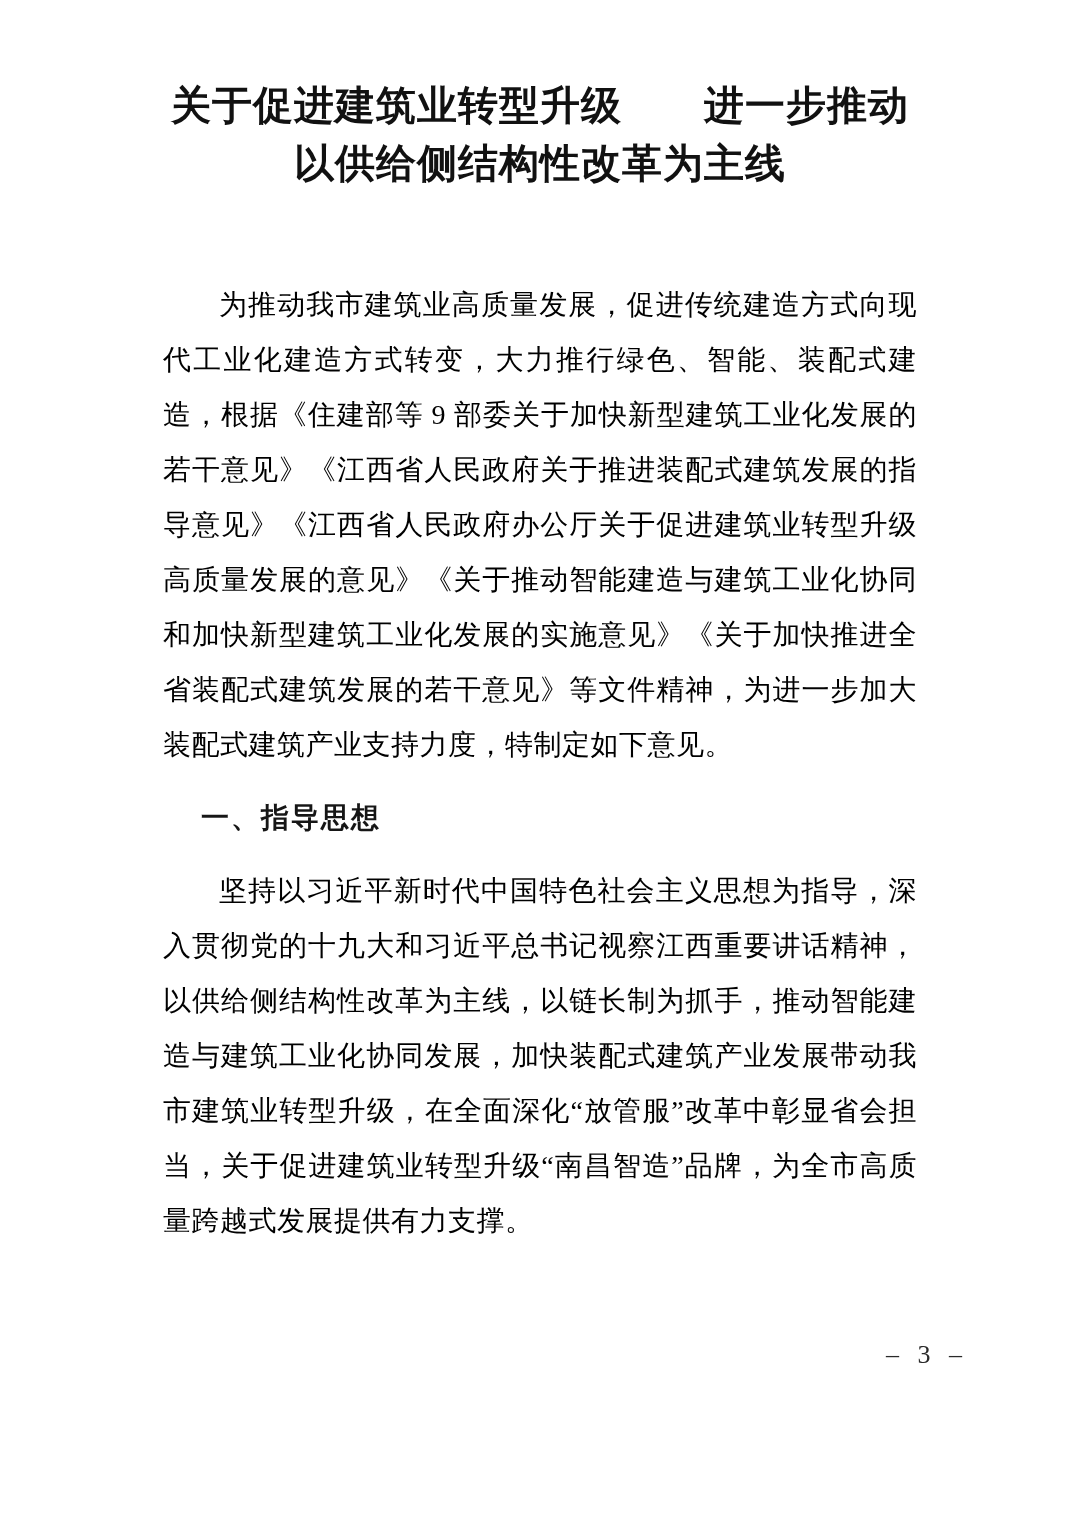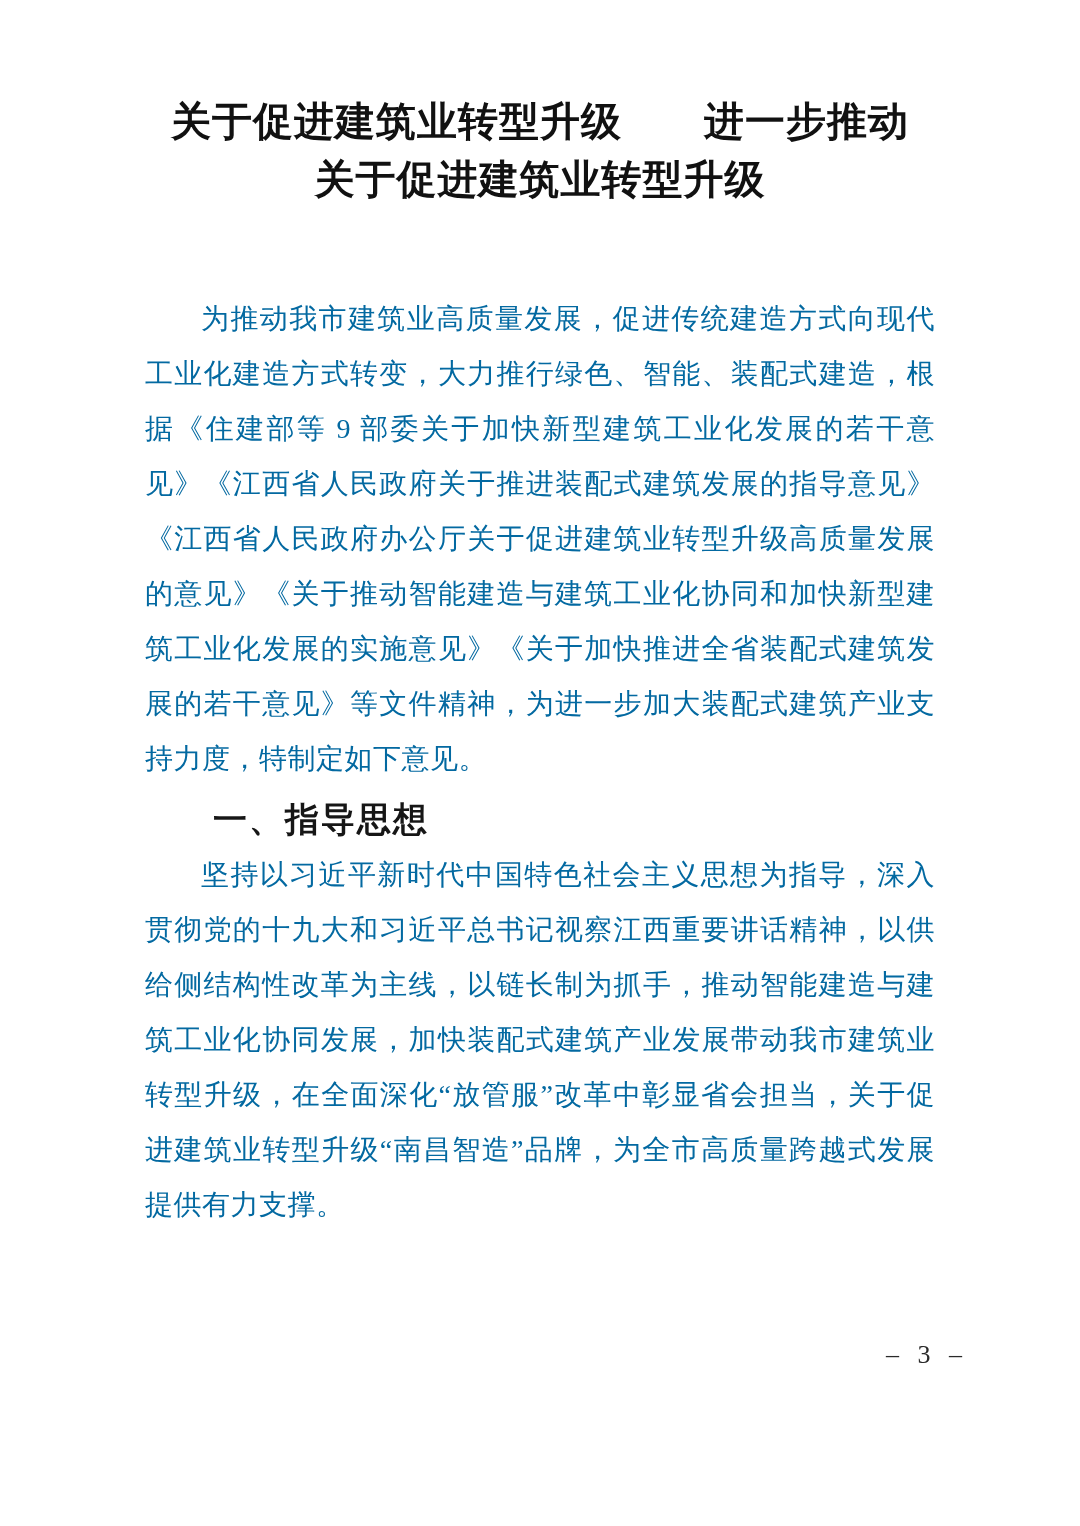--- a/index.html
+++ b/index.html
@@ -11,52 +11,52 @@
     position: relative;
     width: 1080px;
     height: 1526px;
     margin: 0 auto;
     background: #ffffff;
     color: #1d1d1d;
     overflow: hidden;
     font-family: "Liberation Serif", "DejaVu Serif", serif;
   }
   .doc-title {
-    margin: 16px;
+    margin: 0;
     padding-top: 77px;
     text-align: center;
     font-family: "Liberation Serif", "DejaVu Serif", serif;
     font-weight: bold;
     font-size: 40px;
     line-height: 58px;
     color: #111111;
     letter-spacing: 1px;
   }
   .doc-title .title-line {
     display: block;
   }
   .content {
     width: 790px;
     margin: 0 auto;
     padding-top: 66px;
   }
   .para {
-    margin: 0;
+    margin: 18px;
     font-size: 28px;
     line-height: 55px;
     text-align: justify;
     text-indent: 2em;
-    color: #0369a1;
+    color: #000000;
     letter-spacing: 0.5px;
   }
   .section-heading {
     margin: 6px 0 0 0;
     font-family: "Liberation Sans", "DejaVu Sans", sans-serif;
     font-weight: bold;
-    font-size: 34px;
+    font-size: 28px;
     line-height: 55px;
     text-indent: 2em;
     color: #161616;
     letter-spacing: 2px;
   }
   .page-number {
     position: absolute;
     right: 112px;
     top: 1340px;
     font-size: 26px;
@@ -65,21 +65,21 @@
     font-family: "Liberation Serif", "DejaVu Serif", serif;
   }
 </style>
 </head>
 <body>
 
 <div class="page">
 
   <h1 class="doc-title">
     <span class="title-line">关于促进建筑业转型升级　　进一步推动</span>
-    <span class="title-line">关于促进建筑业转型升级</span>
+    <span class="title-line">以供给侧结构性改革为主线</span>
   </h1>
 
   <div class="content">
     <p class="para">为推动我市建筑业高质量发展，促进传统建造方式向现代工业化建造方式转变，大力推行绿色、智能、装配式建造，根据《住建部等 9 部委关于加快新型建筑工业化发展的若干意见》《江西省人民政府关于推进装配式建筑发展的指导意见》《江西省人民政府办公厅关于促进建筑业转型升级高质量发展的意见》《关于推动智能建造与建筑工业化协同和加快新型建筑工业化发展的实施意见》《关于加快推进全省装配式建筑发展的若干意见》等文件精神，为进一步加大装配式建筑产业支持力度，特制定如下意见。</p>
 
     <h2 class="section-heading">一、指导思想</h2>
 
     <p class="para">坚持以习近平新时代中国特色社会主义思想为指导，深入贯彻党的十九大和习近平总书记视察江西重要讲话精神，以供给侧结构性改革为主线，以链长制为抓手，推动智能建造与建筑工业化协同发展，加快装配式建筑产业发展带动我市建筑业转型升级，在全面深化“放管服”改革中彰显省会担当，关于促进建筑业转型升级“南昌智造”品牌，为全市高质量跨越式发展提供有力支撑。</p>
 
   </div>

